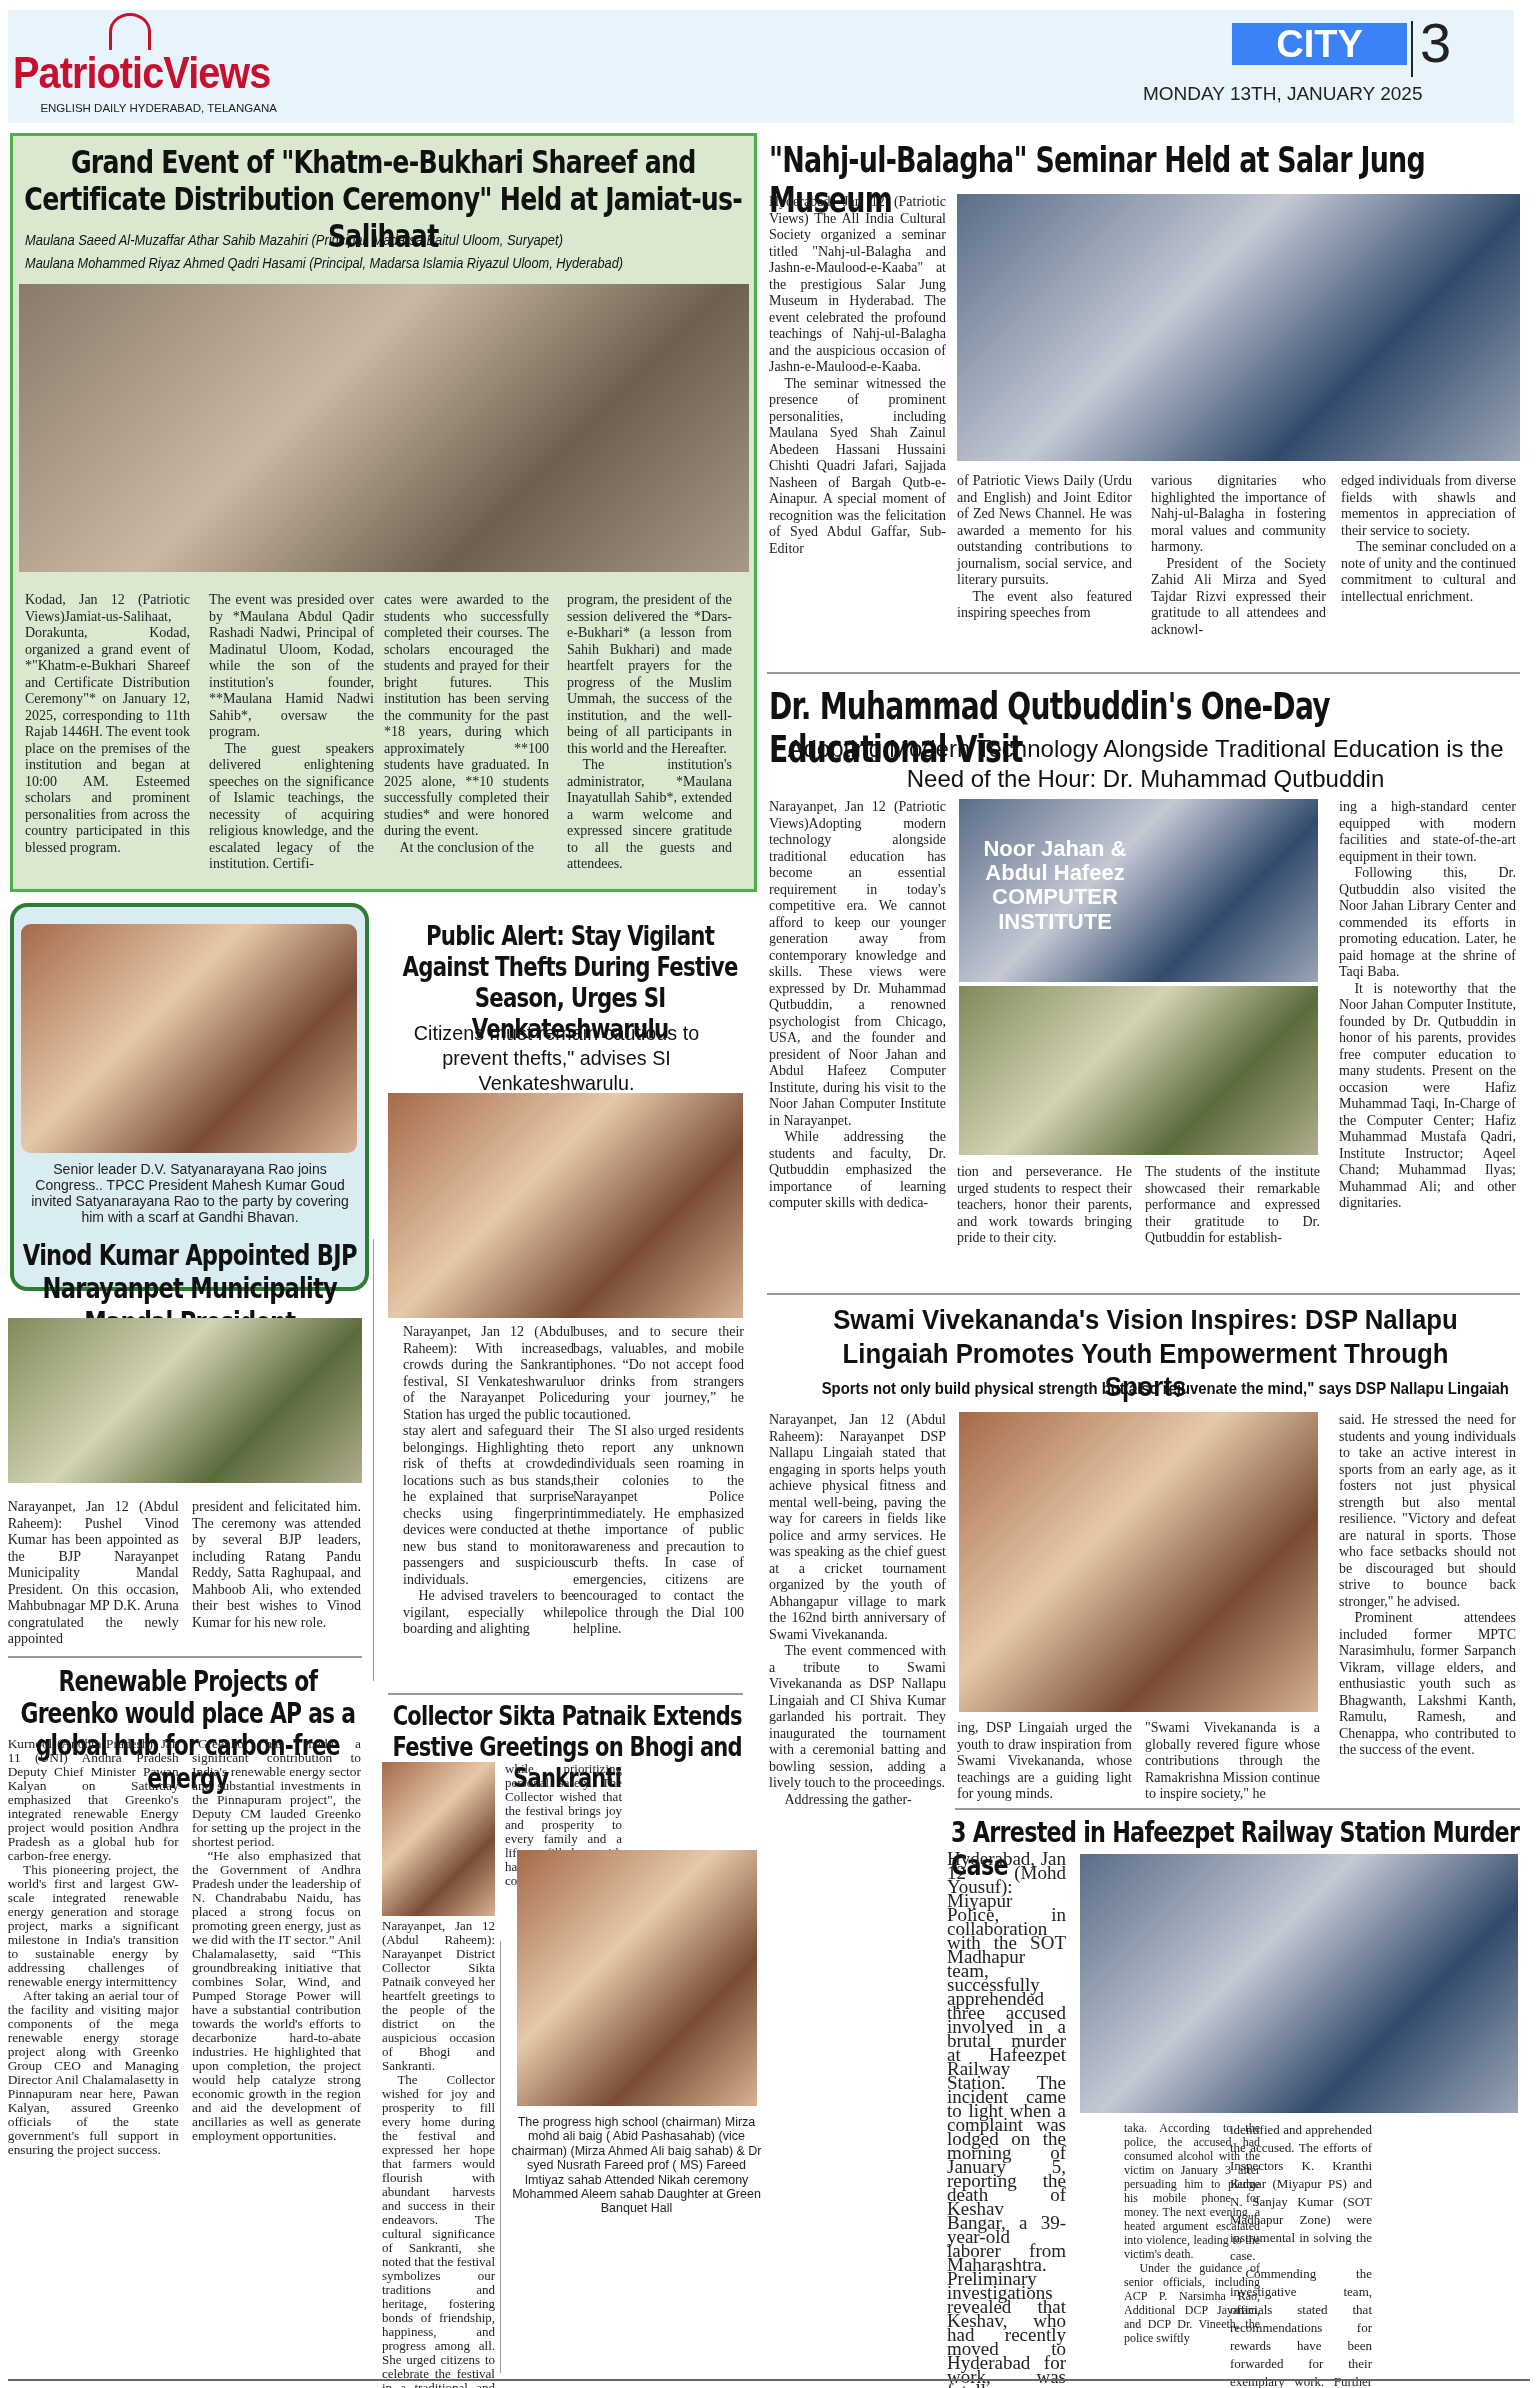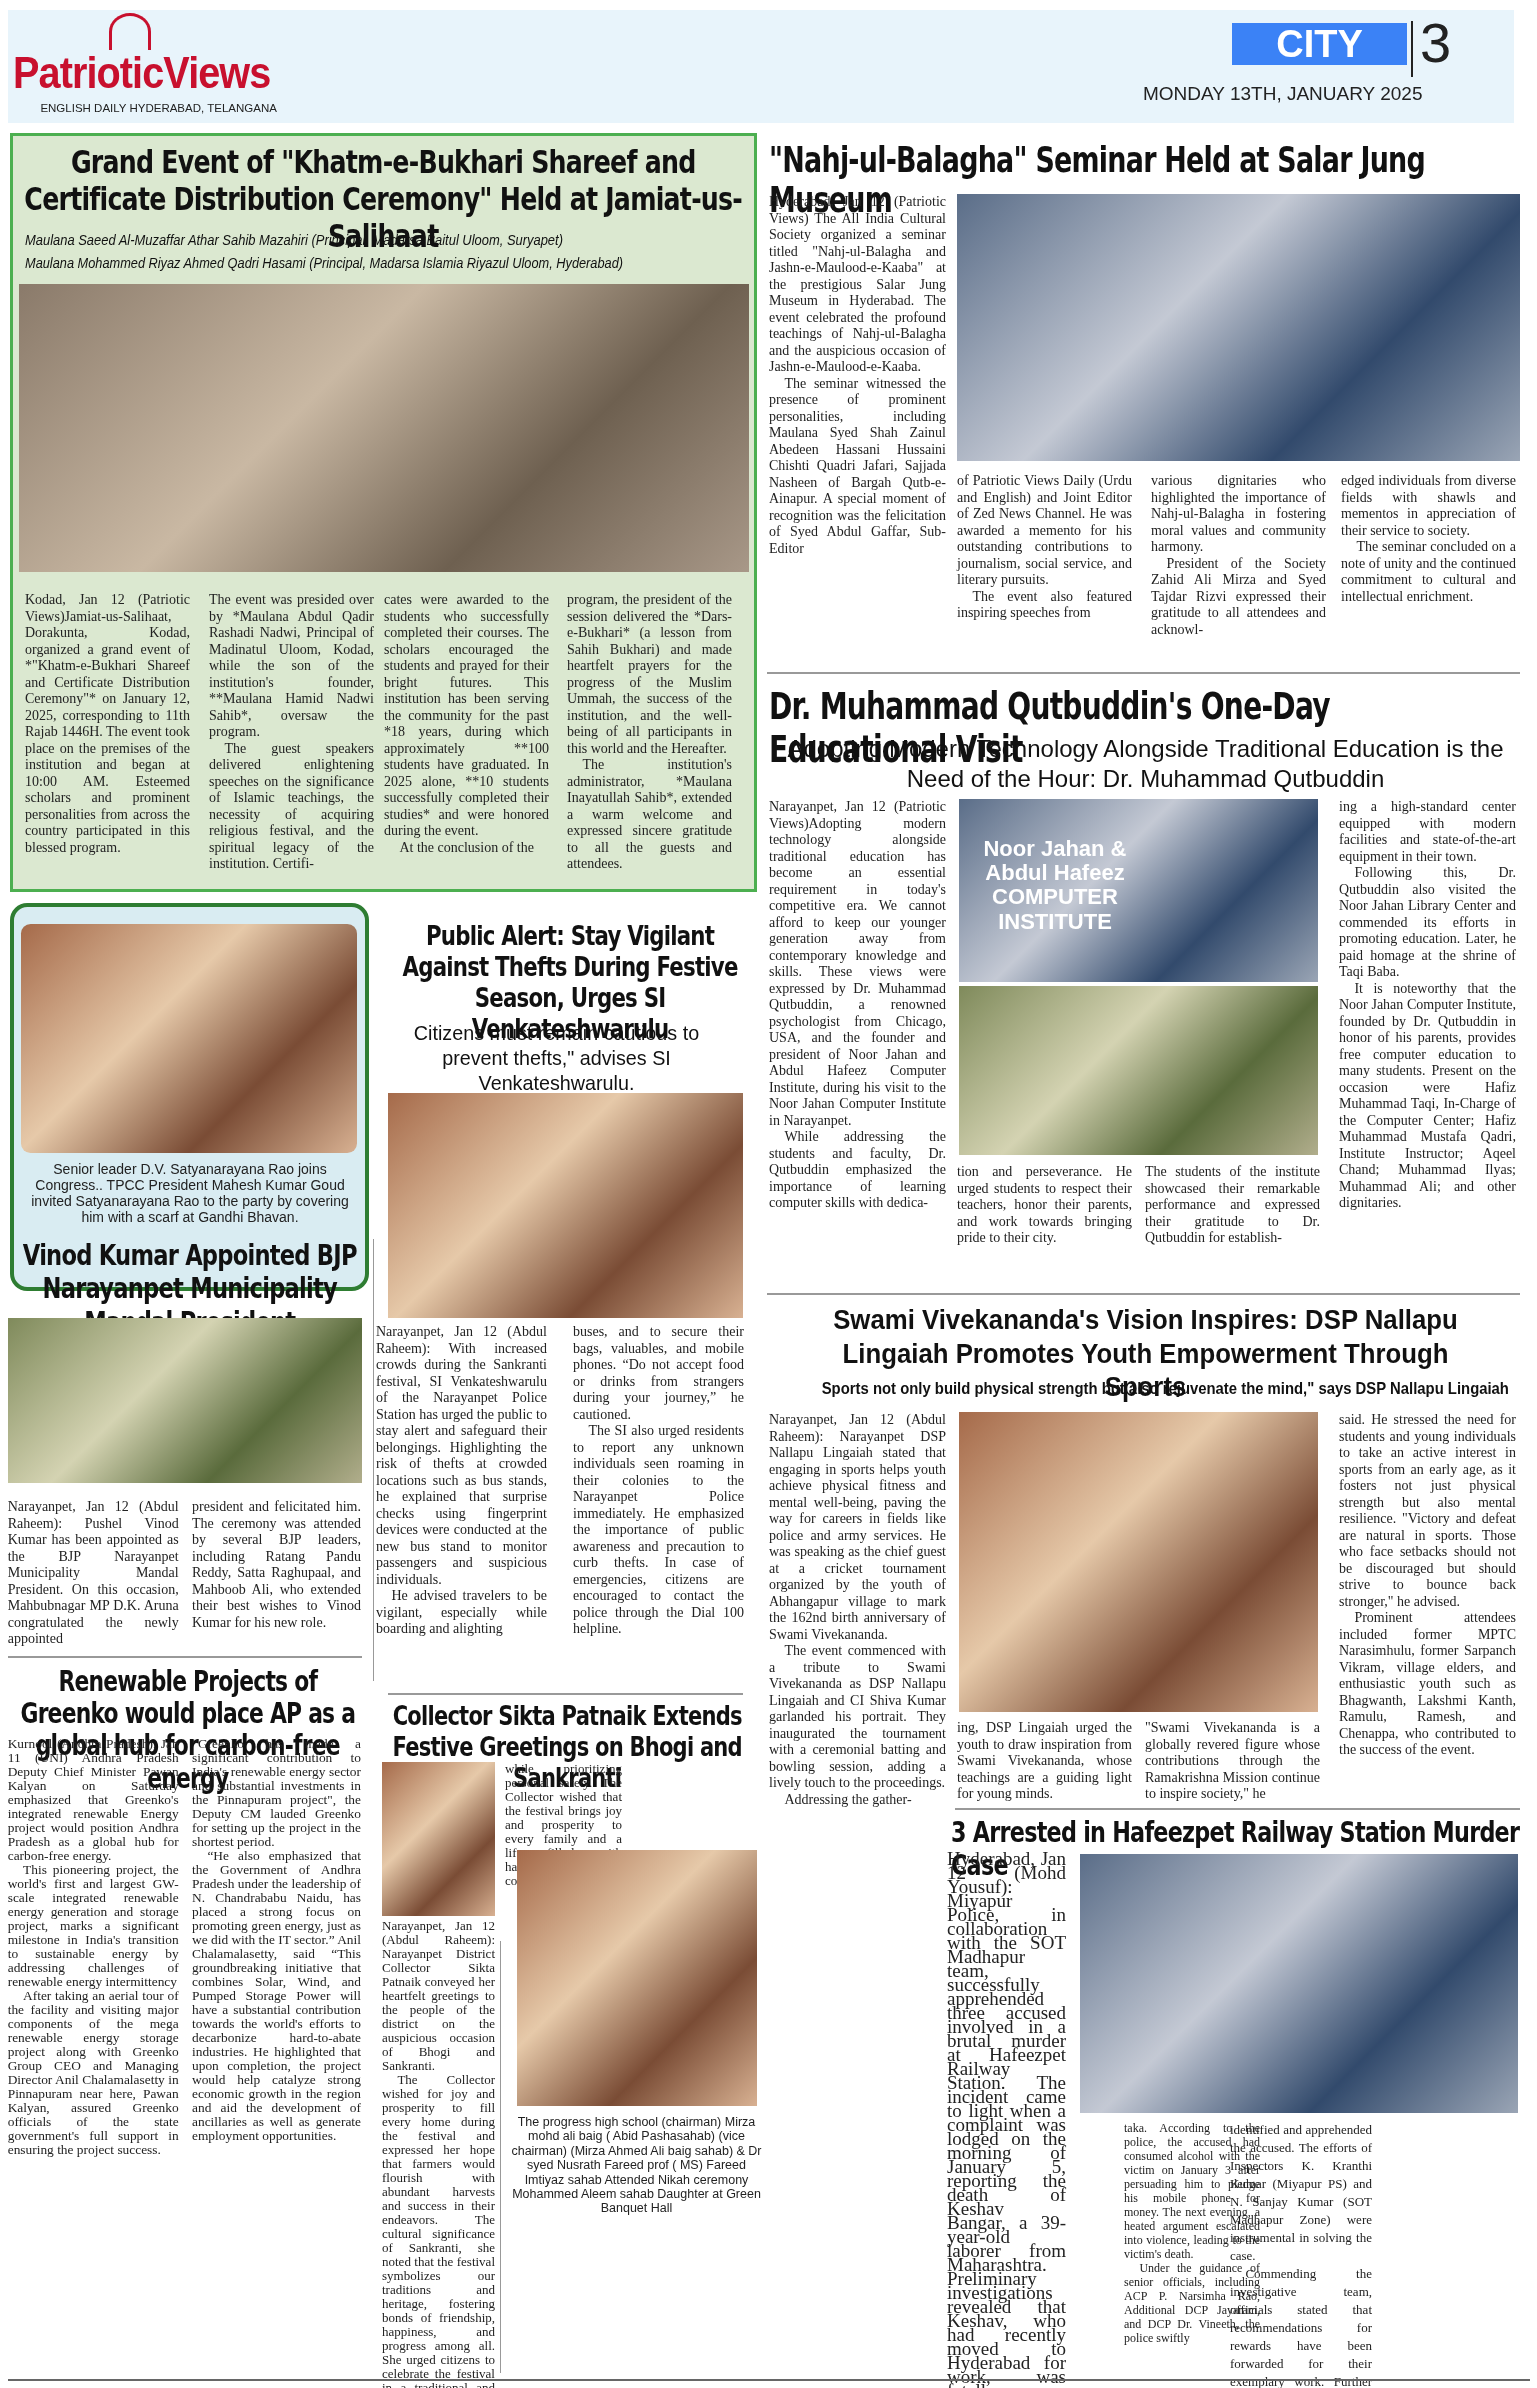--- a/index.html
+++ b/index.html
@@ -46,21 +46,21 @@
 <div class="abs green-box"></div>
 <div class="abs hl" style="left:19px;top:144px;width:922px;font-size:32px;text-align:center;transform:scaleX(0.79)">Grand Event of "Khatm-e-Bukhari Shareef and Certificate Distribution Ceremony" Held at Jamiat-us-Salihaat</div>
 <div class="abs sub" style="left:25px;top:231px;width:865px;font-size:15.4px;font-style:italic;transform:scaleX(0.84);transform-origin:left">Maulana Saeed Al-Muzaffar Athar Sahib Mazahiri (Principal, Madarsa Baitul Uloom, Suryapet)</div>
 <div class="abs sub" style="left:25px;top:254px;width:884px;font-size:15.4px;font-style:italic;transform:scaleX(0.83);transform-origin:left">Maulana Mohammed Riyaz Ahmed Qadri Hasami (Principal, Madarsa Islamia Riyazul Uloom, Hyderabad)</div>
 <div class="abs photo" style="left:19px;top:284px;width:730px;height:288px"></div>
 <div class="abs col" style="left:25px;top:592px;width:165px">
     <p>Kodad, Jan 12 (Patriotic Views)Jamiat-us-Salihaat, Dorakunta, Kodad, organized a grand event of *"Khatm-e-Bukhari Shareef and Certificate Distribution Ceremony"* on January 12, 2025, corresponding to 11th Rajab 1446H. The event took place on the premises of the institution and began at 10:00 AM. Esteemed scholars and prominent personalities from across the country participated in this blessed program.</p>
   </div>
 <div class="abs col" style="left:209px;top:592px;width:165px">
     <p>The event was presided over by *Maulana Abdul Qadir Rashadi Nadwi, Principal of Madinatul Uloom, Kodad, while the son of the institution's founder, **Maulana Hamid Nadwi Sahib*, oversaw the program.</p>
-    <p>The guest speakers delivered enlightening speeches on the significance of Islamic teachings, the necessity of acquiring religious festival, and the spiritual legacy of the institution. Certifi-</p>
+    <p>The guest speakers delivered enlightening speeches on the significance of Islamic teachings, the necessity of acquiring religious knowledge, and the escalated legacy of the institution. Certifi-</p>
   </div>
 <div class="abs col" style="left:384px;top:592px;width:165px">
     <p>cates were awarded to the students who successfully completed their courses. The scholars encouraged the students and prayed for their bright futures. This institution has been serving the community for the past *18 years, during which approximately **100 students have graduated. In 2025 alone, **10 students successfully completed their studies* and were honored during the event.</p>
     <p>At the conclusion of the</p>
   </div>
 <div class="abs col" style="left:567px;top:592px;width:165px">
     <p>program, the president of the session delivered the *Dars-e-Bukhari* (a lesson from Sahih Bukhari) and made heartfelt prayers for the progress of the Muslim Ummah, the success of the institution, and the well-being of all participants in this world and the Hereafter.</p>
     <p>The institution's administrator, *Maulana Inayatullah Sahib*, extended a warm welcome and expressed sincere gratitude to all the guests and attendees.</p>
   </div>
 
@@ -94,21 +94,21 @@
     <p>Narayanpet, Jan 12 (Abdul Raheem): Pushel Vinod Kumar has been appointed as the BJP Narayanpet Municipality Mandal President. On this occasion, Mahbubnagar MP D.K. Aruna congratulated the newly appointed</p>
   </div>
 <div class="abs col" style="left:192px;top:1499px;width:169px">
     <p>president and felicitated him. The ceremony was attended by several BJP leaders, including Ratang Pandu Reddy, Satta Raghupaal, and Mahboob Ali, who extended their best wishes to Vinod Kumar for his new role.</p>
   </div>
 <div class="abs rule" style="left:7.7px;top:1656px;width:354px"></div>
 
 <div class="abs hl" style="left:384px;top:920px;width:471px;font-size:27px;text-align:center;transform:scaleX(0.79)">Public Alert: Stay Vigilant Against Thefts During Festive Season, Urges SI Venkateshwarulu</div>
 <div class="abs sub" style="left:384px;top:1020px;width:367px;font-size:21px;text-align:center;line-height:1.2;transform:scaleX(0.94);transform-origin:left">Citizens must remain cautious to prevent thefts," advises SI Venkateshwarulu.</div>
 <div class="abs ph-warm" style="left:388px;top:1093px;width:355px;height:225px"></div>
-<div class="abs col" style="left:376px;top:1324px;width:171px">
+<div class="abs col" style="left:403px;top:1324px;width:171px">
     <p>Narayanpet, Jan 12 (Abdul Raheem): With increased crowds during the Sankranti festival, SI Venkateshwarulu of the Narayanpet Police Station has urged the public to stay alert and safeguard their belongings. Highlighting the risk of thefts at crowded locations such as bus stands, he explained that surprise checks using fingerprint devices were conducted at the new bus stand to monitor passengers and suspicious individuals.</p>
     <p>He advised travelers to be vigilant, especially while boarding and alighting</p>
   </div>
 <div class="abs col" style="left:573px;top:1324px;width:171px">
     <p>buses, and to secure their bags, valuables, and mobile phones. “Do not accept food or drinks from strangers during your journey,” he cautioned.</p>
     <p>The SI also urged residents to report any unknown individuals seen roaming in their colonies to the Narayanpet Police immediately. He emphasized the importance of public awareness and precaution to curb thefts. In case of emergencies, citizens are encouraged to contact the police through the Dial 100 helpline.</p>
   </div>
 <div class="abs rule" style="left:388px;top:1693px;width:355px"></div>
 <div class="abs vrule" style="left:373px;top:1239px;height:442px"></div>
 

